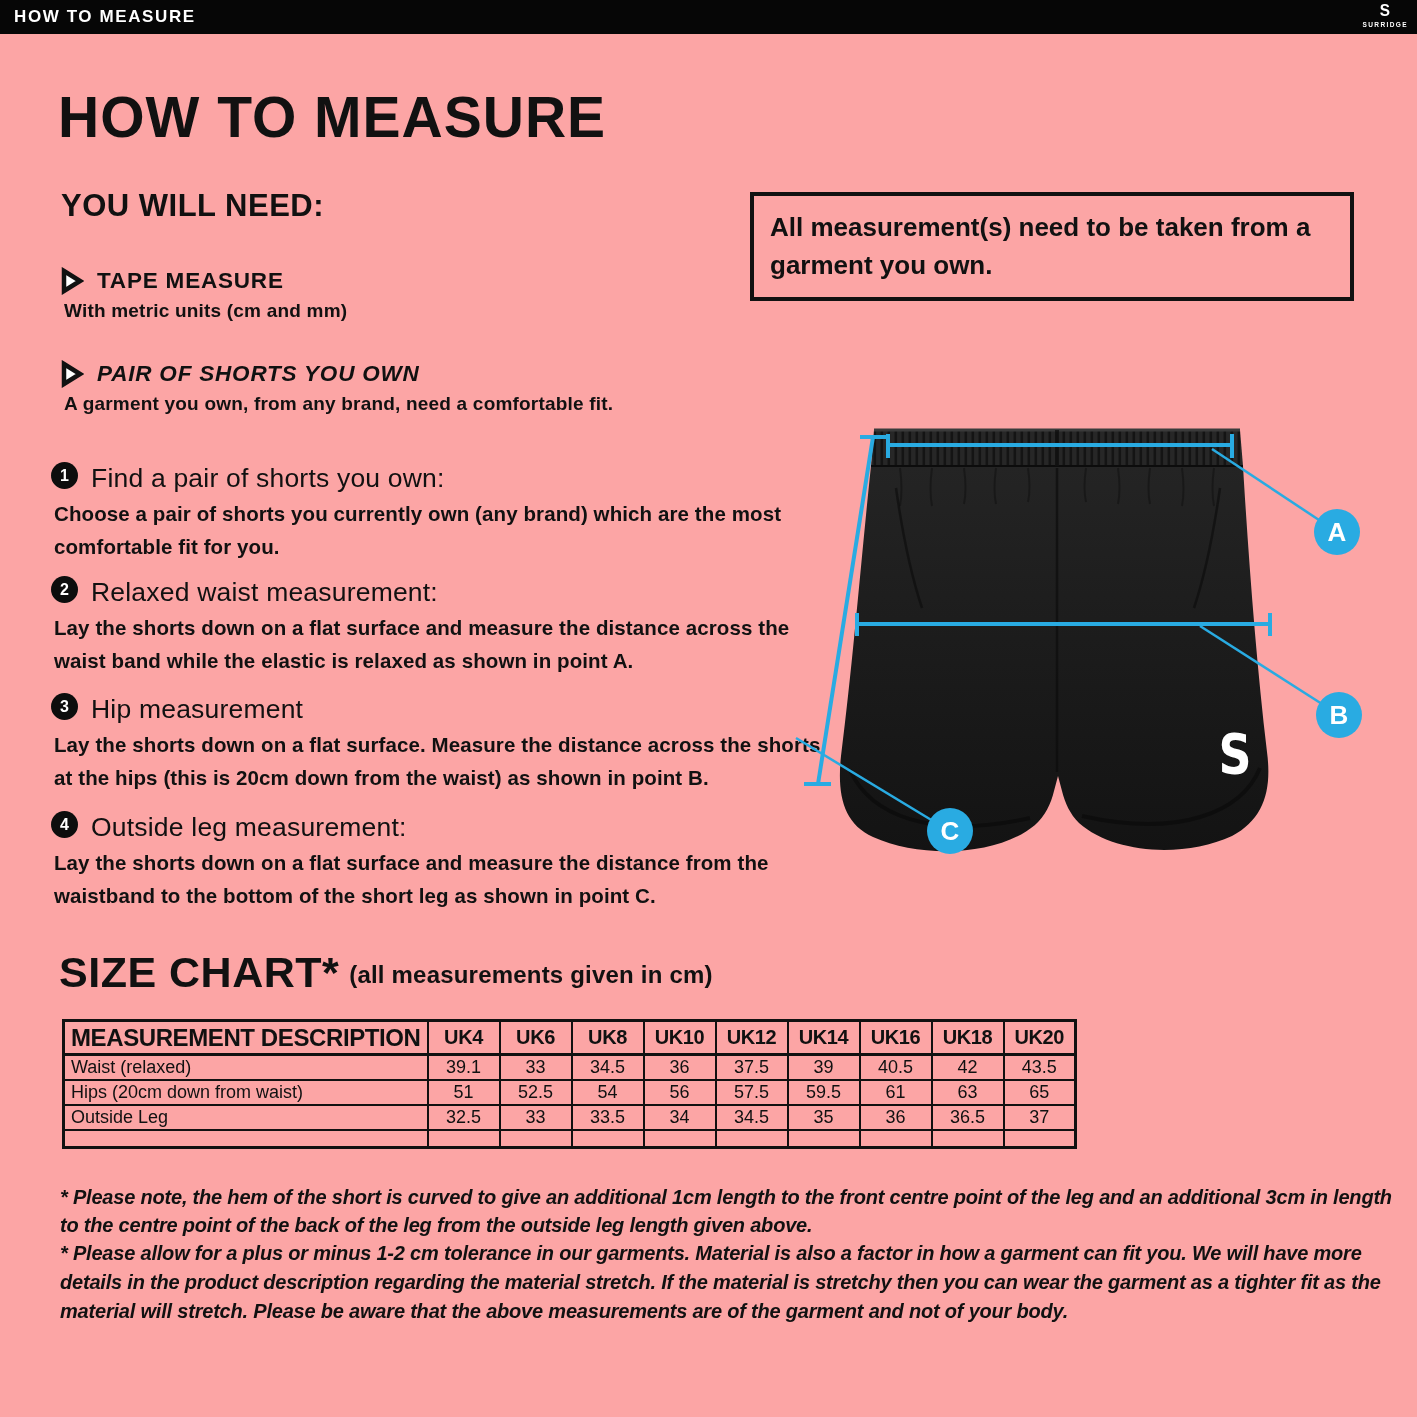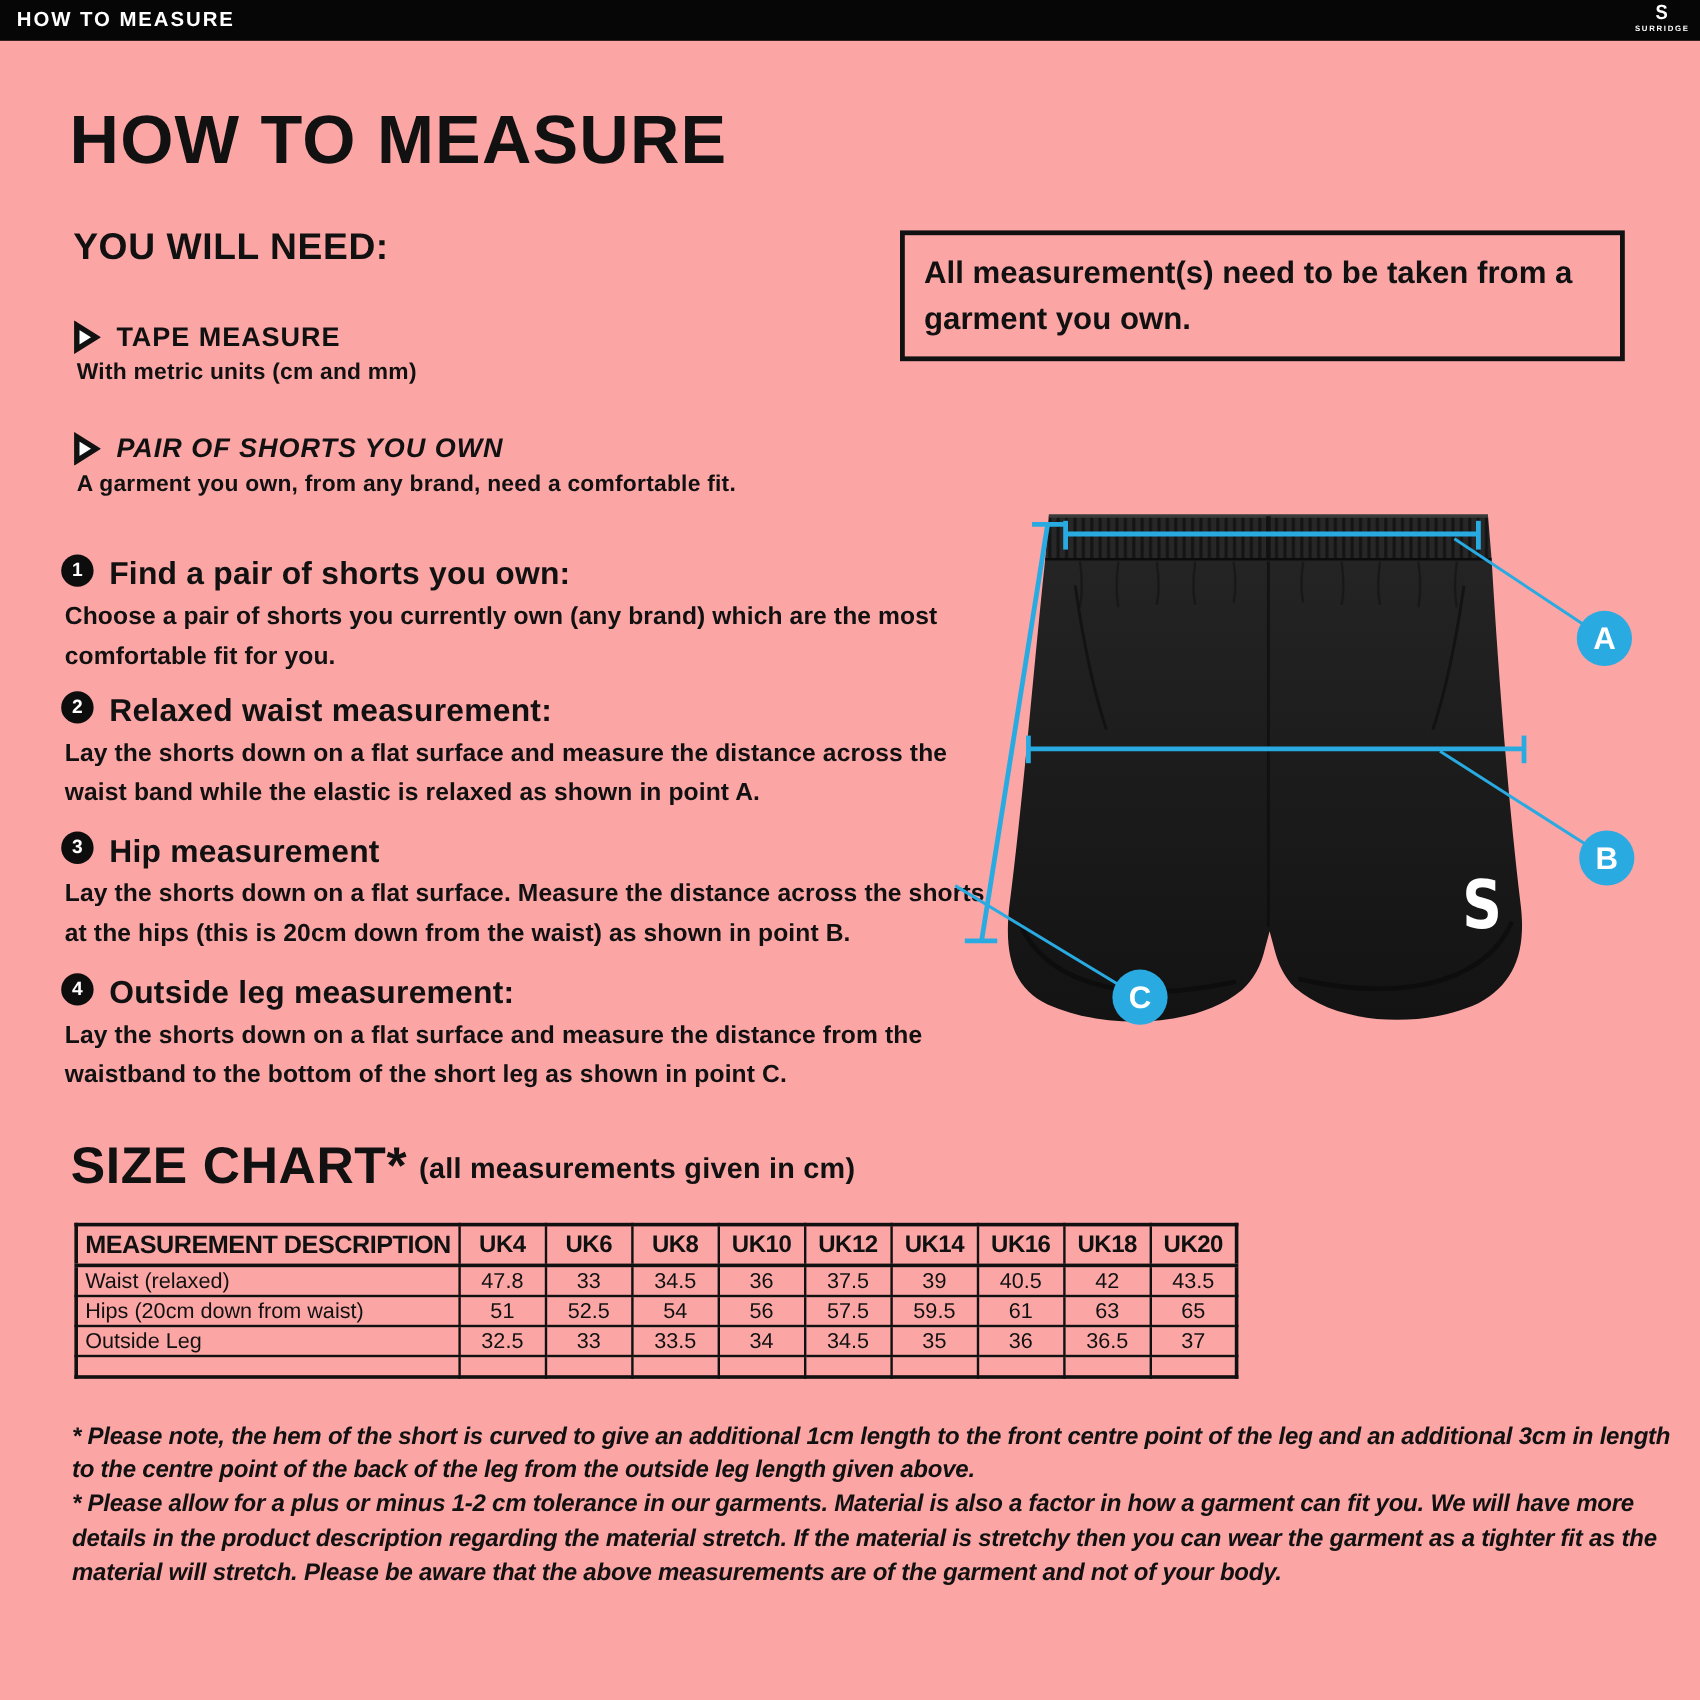--- a/index.html
+++ b/index.html
@@ -23,36 +23,36 @@
   .need-title{position:absolute;font-size:22.5px;font-weight:700;letter-spacing:.8px;}
   .need-desc{position:absolute;font-size:19px;font-weight:700;letter-spacing:.2px;}
 
   
   .notice{position:absolute;left:750px;top:192px;width:604px;border:4px solid #111;
           box-sizing:border-box;padding:13px 16px;font-size:26px;font-weight:700;line-height:1.45;}
 
   
   .step-badge{position:absolute;width:27px;height:27px;border-radius:50%;background:#0d0d0d;
               color:#fff;font-size:16px;font-weight:700;text-align:center;line-height:27px;}
-  .step-title{position:absolute;font-size:26.5px;font-weight:700;letter-spacing:.2px;}
+  .step-title{position:absolute;font-size:26.5px;font-weight:400;letter-spacing:.2px;}
   .step-body{position:absolute;font-size:20.5px;font-weight:700;line-height:33px;letter-spacing:.1px;}
 
   
   .shorts-figure{position:absolute;left:780px;top:400px;width:637px;height:490px;}
 
   
   .sc-head{position:absolute;left:59px;top:948px;font-size:43px;font-weight:700;letter-spacing:.5px;}
   .sc-sub{font-size:24px;font-weight:700;letter-spacing:.2px;margin-left:10px;
           position:relative;top:-4px;}
   table.size{position:absolute;left:62px;top:1019px;border-collapse:collapse;
              border:3px solid #111;table-layout:fixed;}
   table.size th,table.size td{border:2px solid #111;padding:0 6px;white-space:nowrap;overflow:hidden;}
   table.size col.c0{width:300px;} table.size col.cn{width:72px;}
   tr.hdr{height:34px;} tr.hdr th{font-size:20px;font-weight:700;letter-spacing:-0.4px;}
-  tr.hdr th.desc{text-align:left;font-size:21px;}
+  tr.hdr th.desc{text-align:left;font-size:24px;}
   tr.hdr{border-bottom:3px solid #111;}
   tr.metric{height:23px;} tr.metric td{font-size:15.5px;font-weight:700;letter-spacing:-0.3px;text-align:left;}
   tr.data{height:25px;} tr.data td{font-size:18px;text-align:center;}
   tr.data td.lbl{text-align:left;}
   tr.empty{height:18px;}
 
   
   .footnote{position:absolute;left:60px;width:1350px;font-size:20px;font-weight:700;
             font-style:italic;letter-spacing:-0.2px;}
   .fn1{top:1183px;line-height:28px;}
@@ -211,21 +211,21 @@
       <th>UK8</th>
       <th>UK10</th>
       <th>UK12</th>
       <th>UK14</th>
       <th>UK16</th>
       <th>UK18</th>
       <th>UK20</th>
     </tr>
     <tr class="data">
       <td class="lbl">Waist (relaxed)</td>
-      <td>47.8</td>
+      <td>39.1</td>
       <td>33</td>
       <td>34.5</td>
       <td>36</td>
       <td>37.5</td>
       <td>39</td>
       <td>40.5</td>
       <td>42</td>
       <td>43.5</td>
     </tr>
     <tr class="data">

